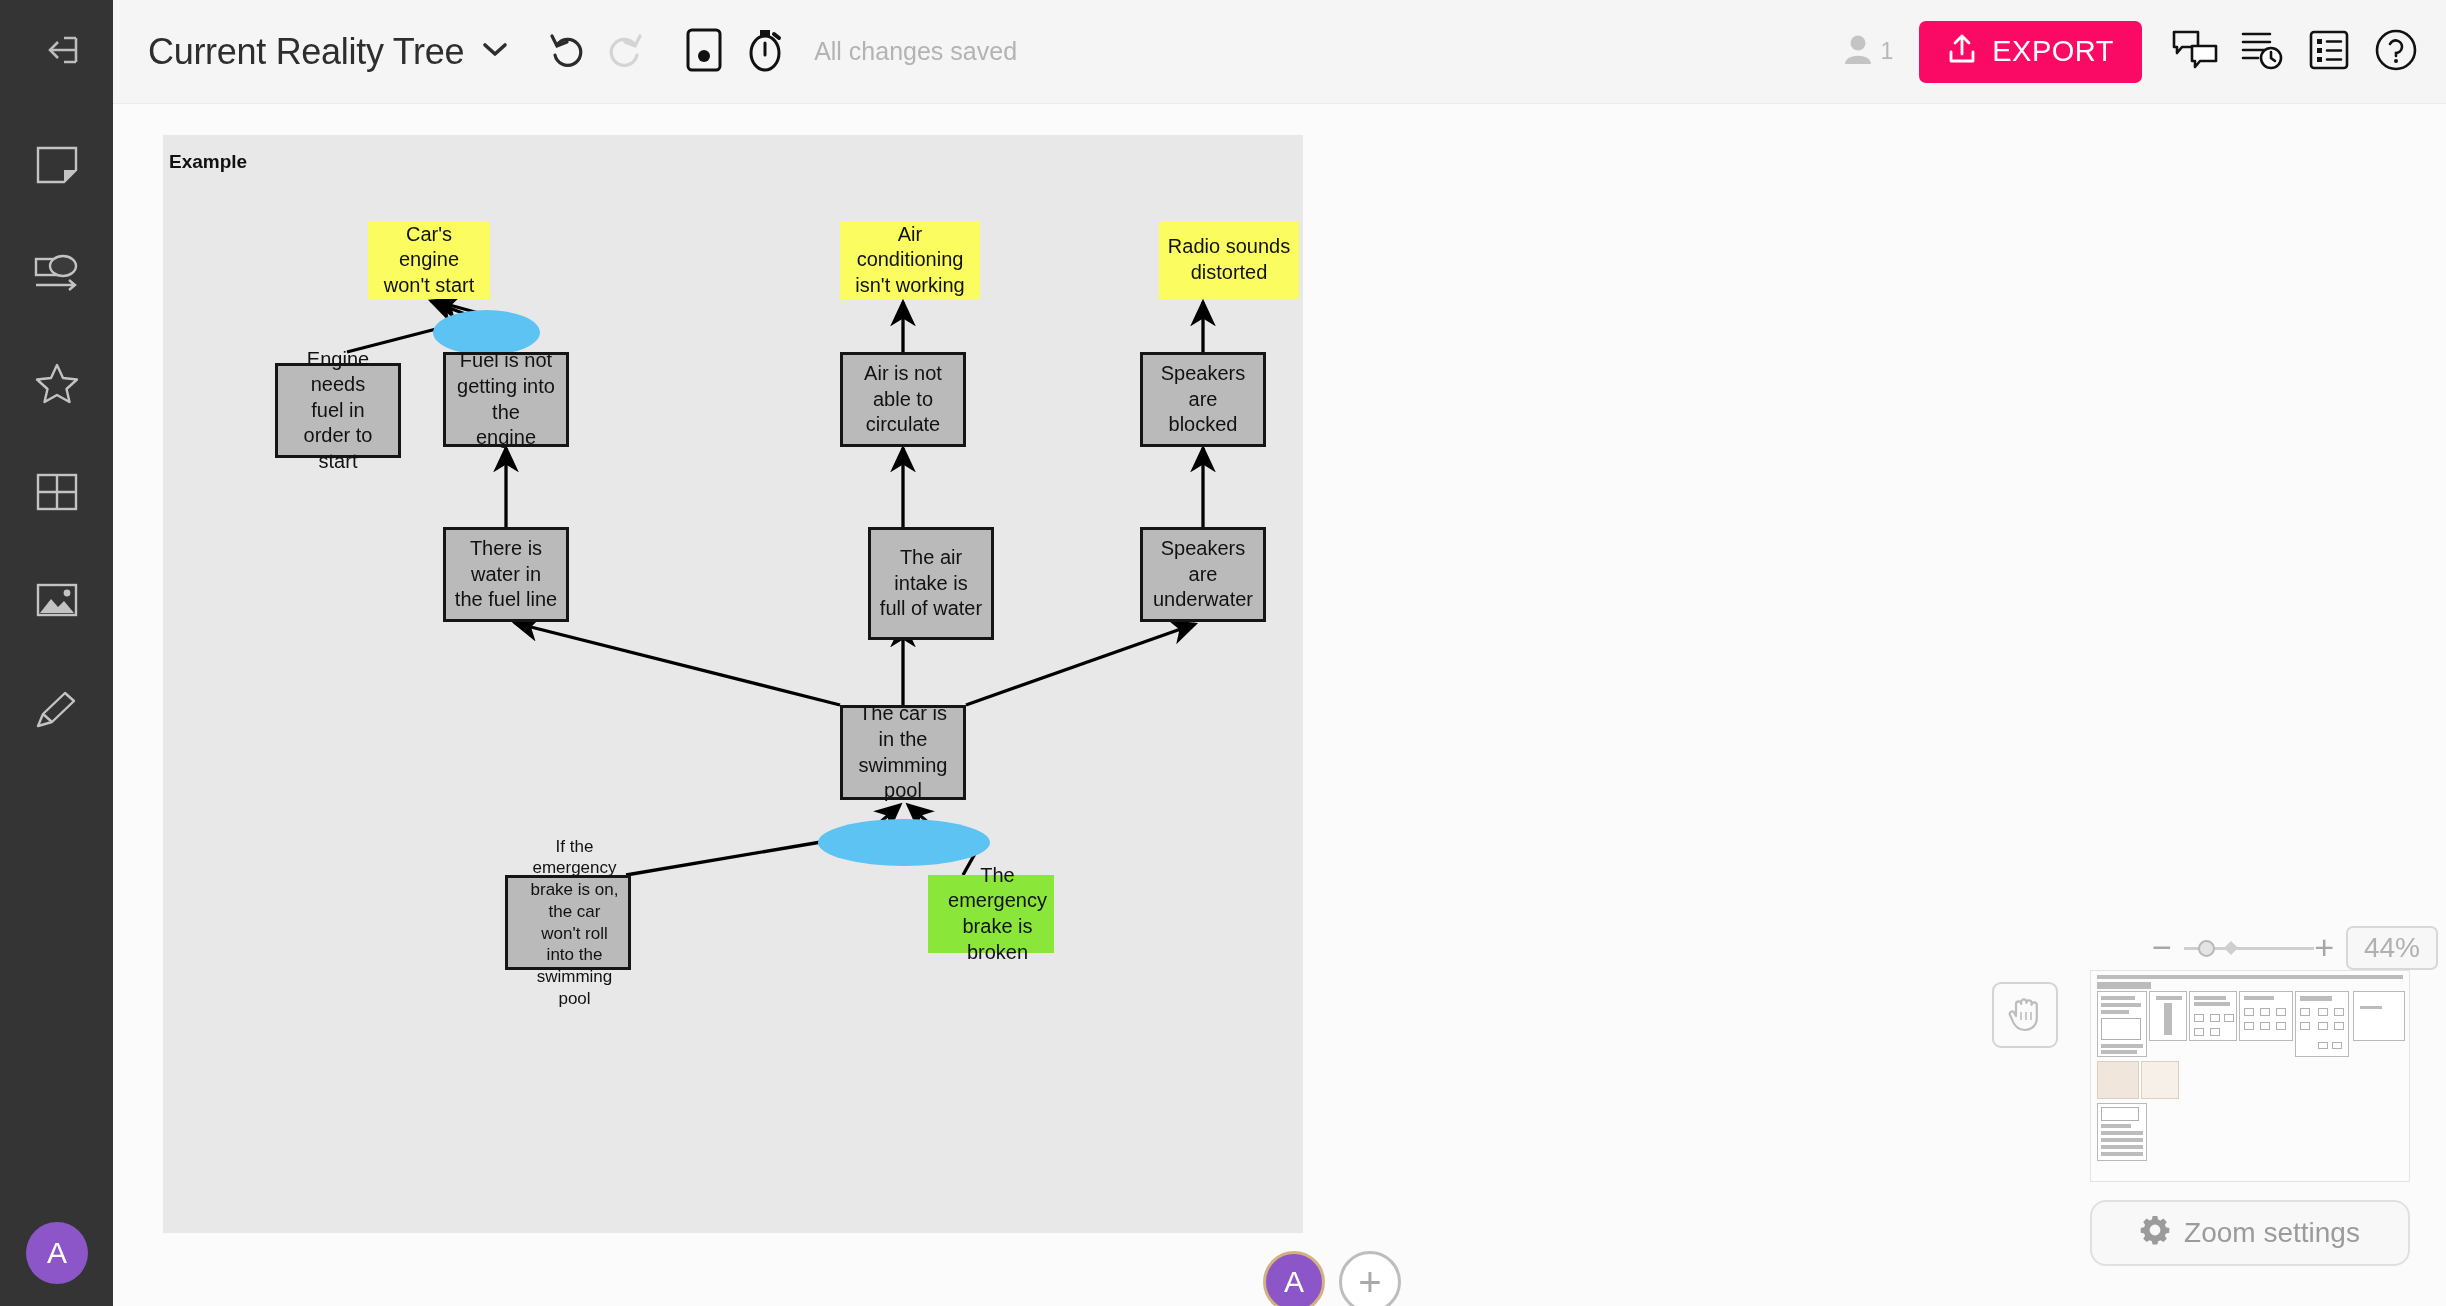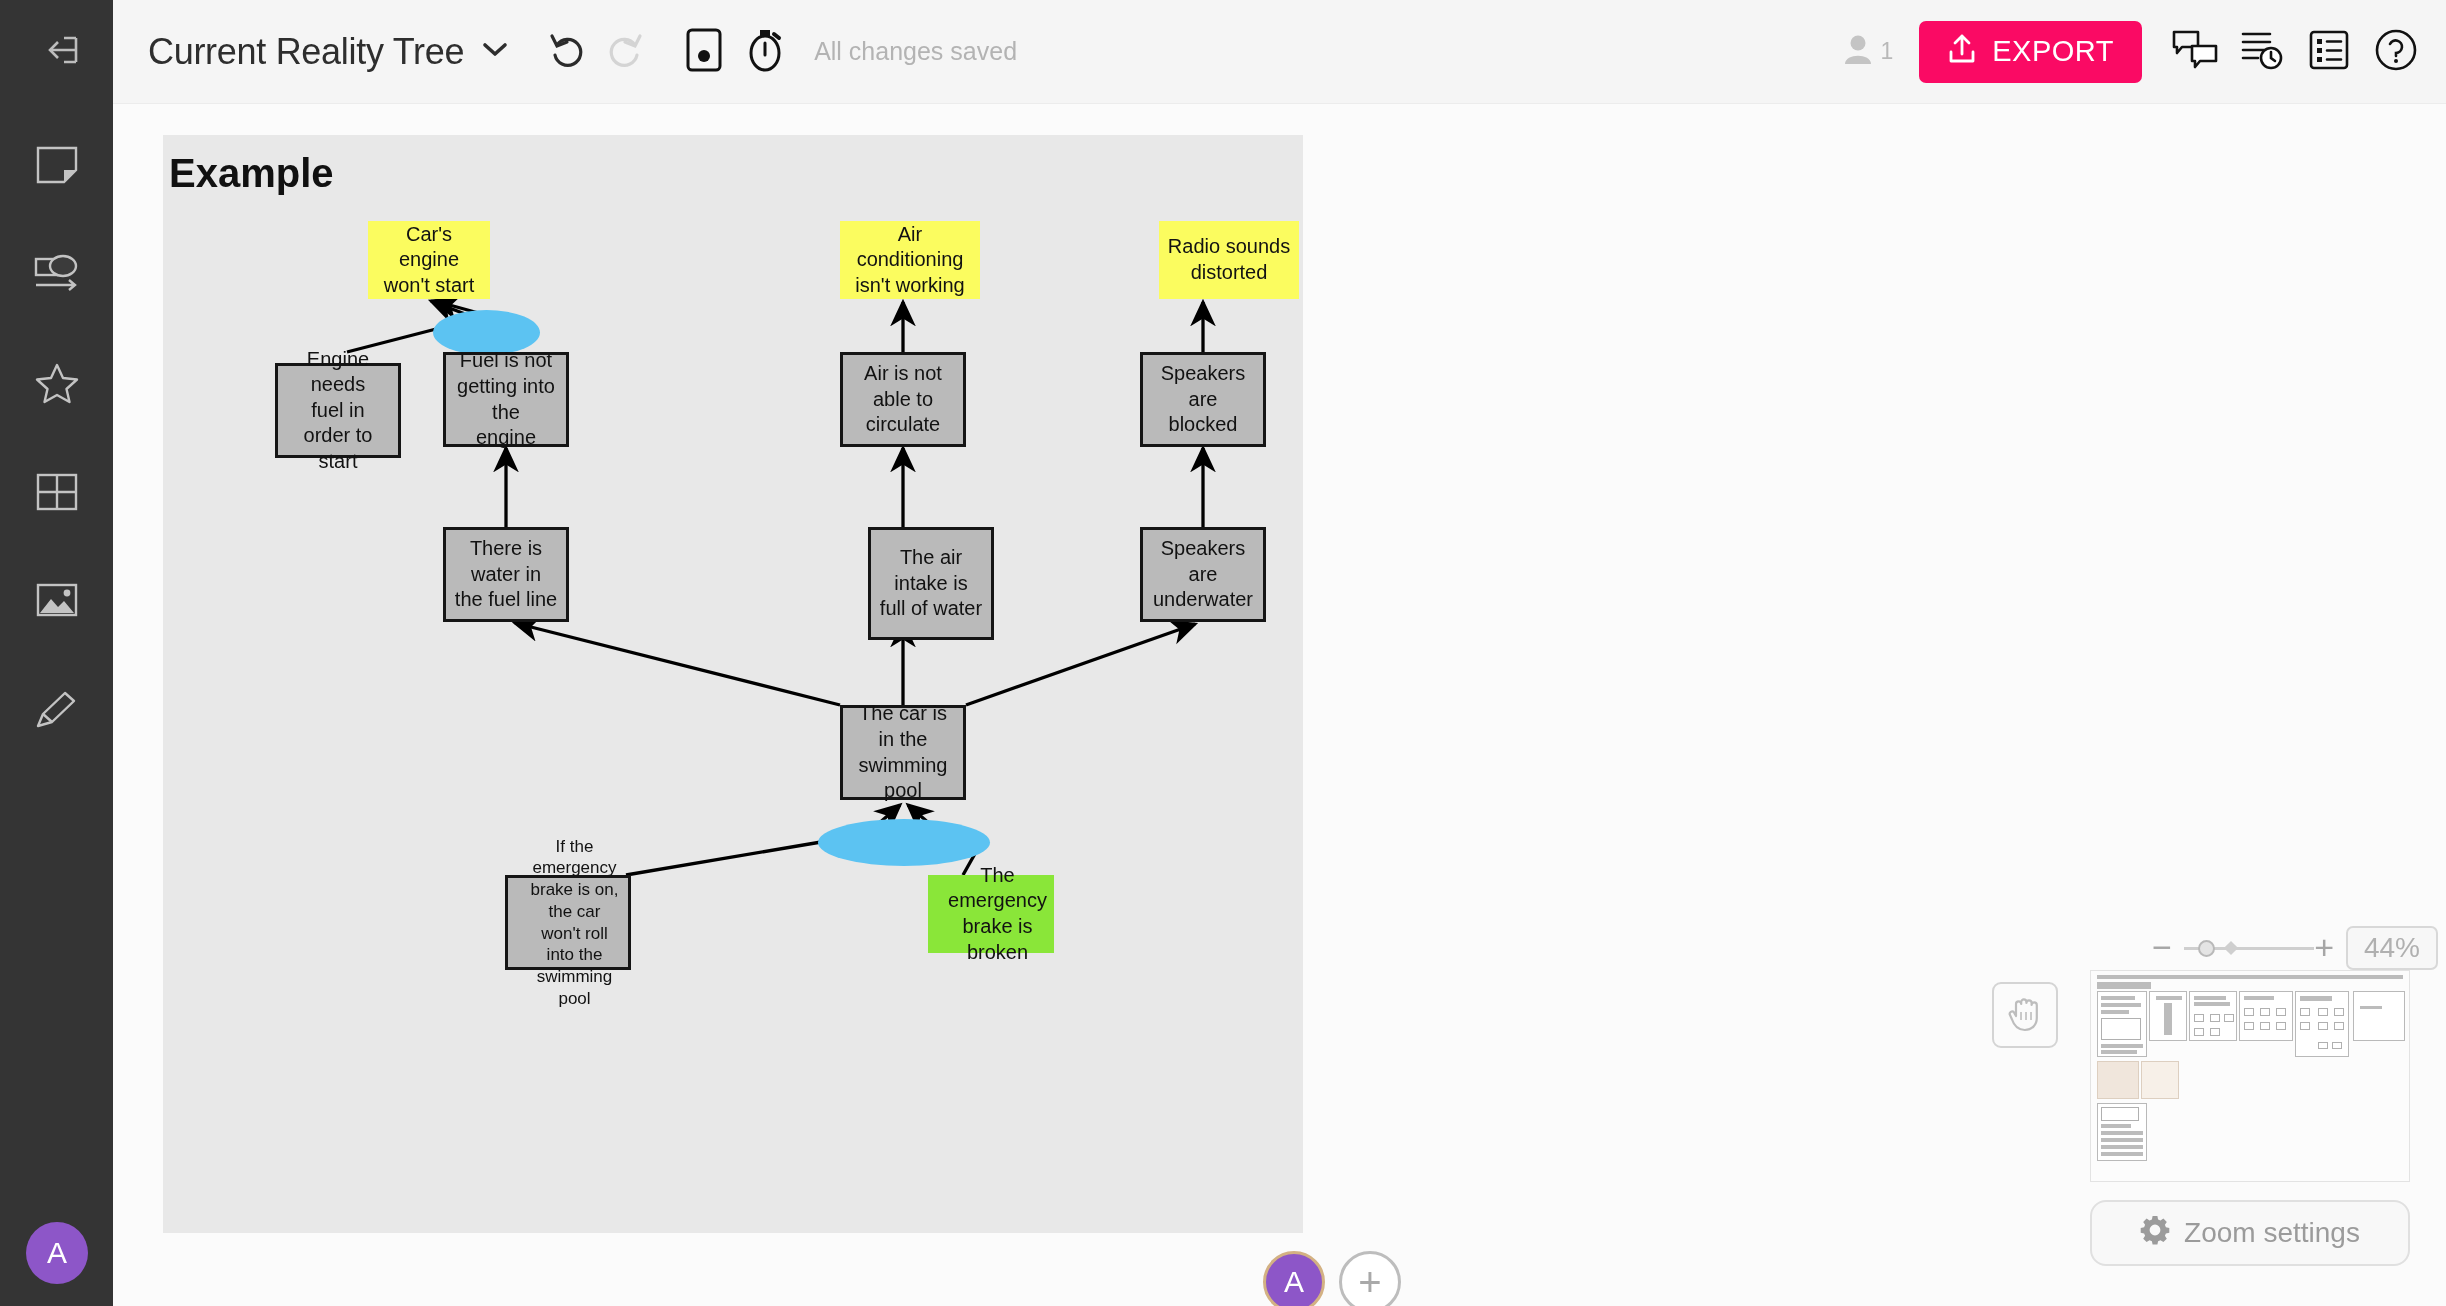--- a/index.html
+++ b/index.html
@@ -84,21 +84,21 @@
   #canvas {
     position: absolute; left: 113px; top: 104px;
     width: 2333px; height: 1202px; background: #fbfbfb; overflow: hidden;
   }
   #board {
     position: absolute; left: 50px; top: 31px;
     width: 1140px; height: 1098px; background: #e8e8e8;
   }
   #board-title {
     position: absolute; left: 6px; top: 16px;
-    font-size: 40px; font-weight: bold; color: #111;
+    font-size: 19px; font-weight: bold; color: #111;
   }
   #diagram { position: absolute; left: 0; top: 0; width: 1140px; height: 1098px; }
 
   .node {
     position: absolute;
     display: flex; align-items: center; justify-content: center;
     text-align: center; line-height: 1.28;
     color: #121212; cursor: pointer; padding: 4px 8px;
   }
   .node.effect { background: #fbfc5f; border: none; font-size: 20px; }

